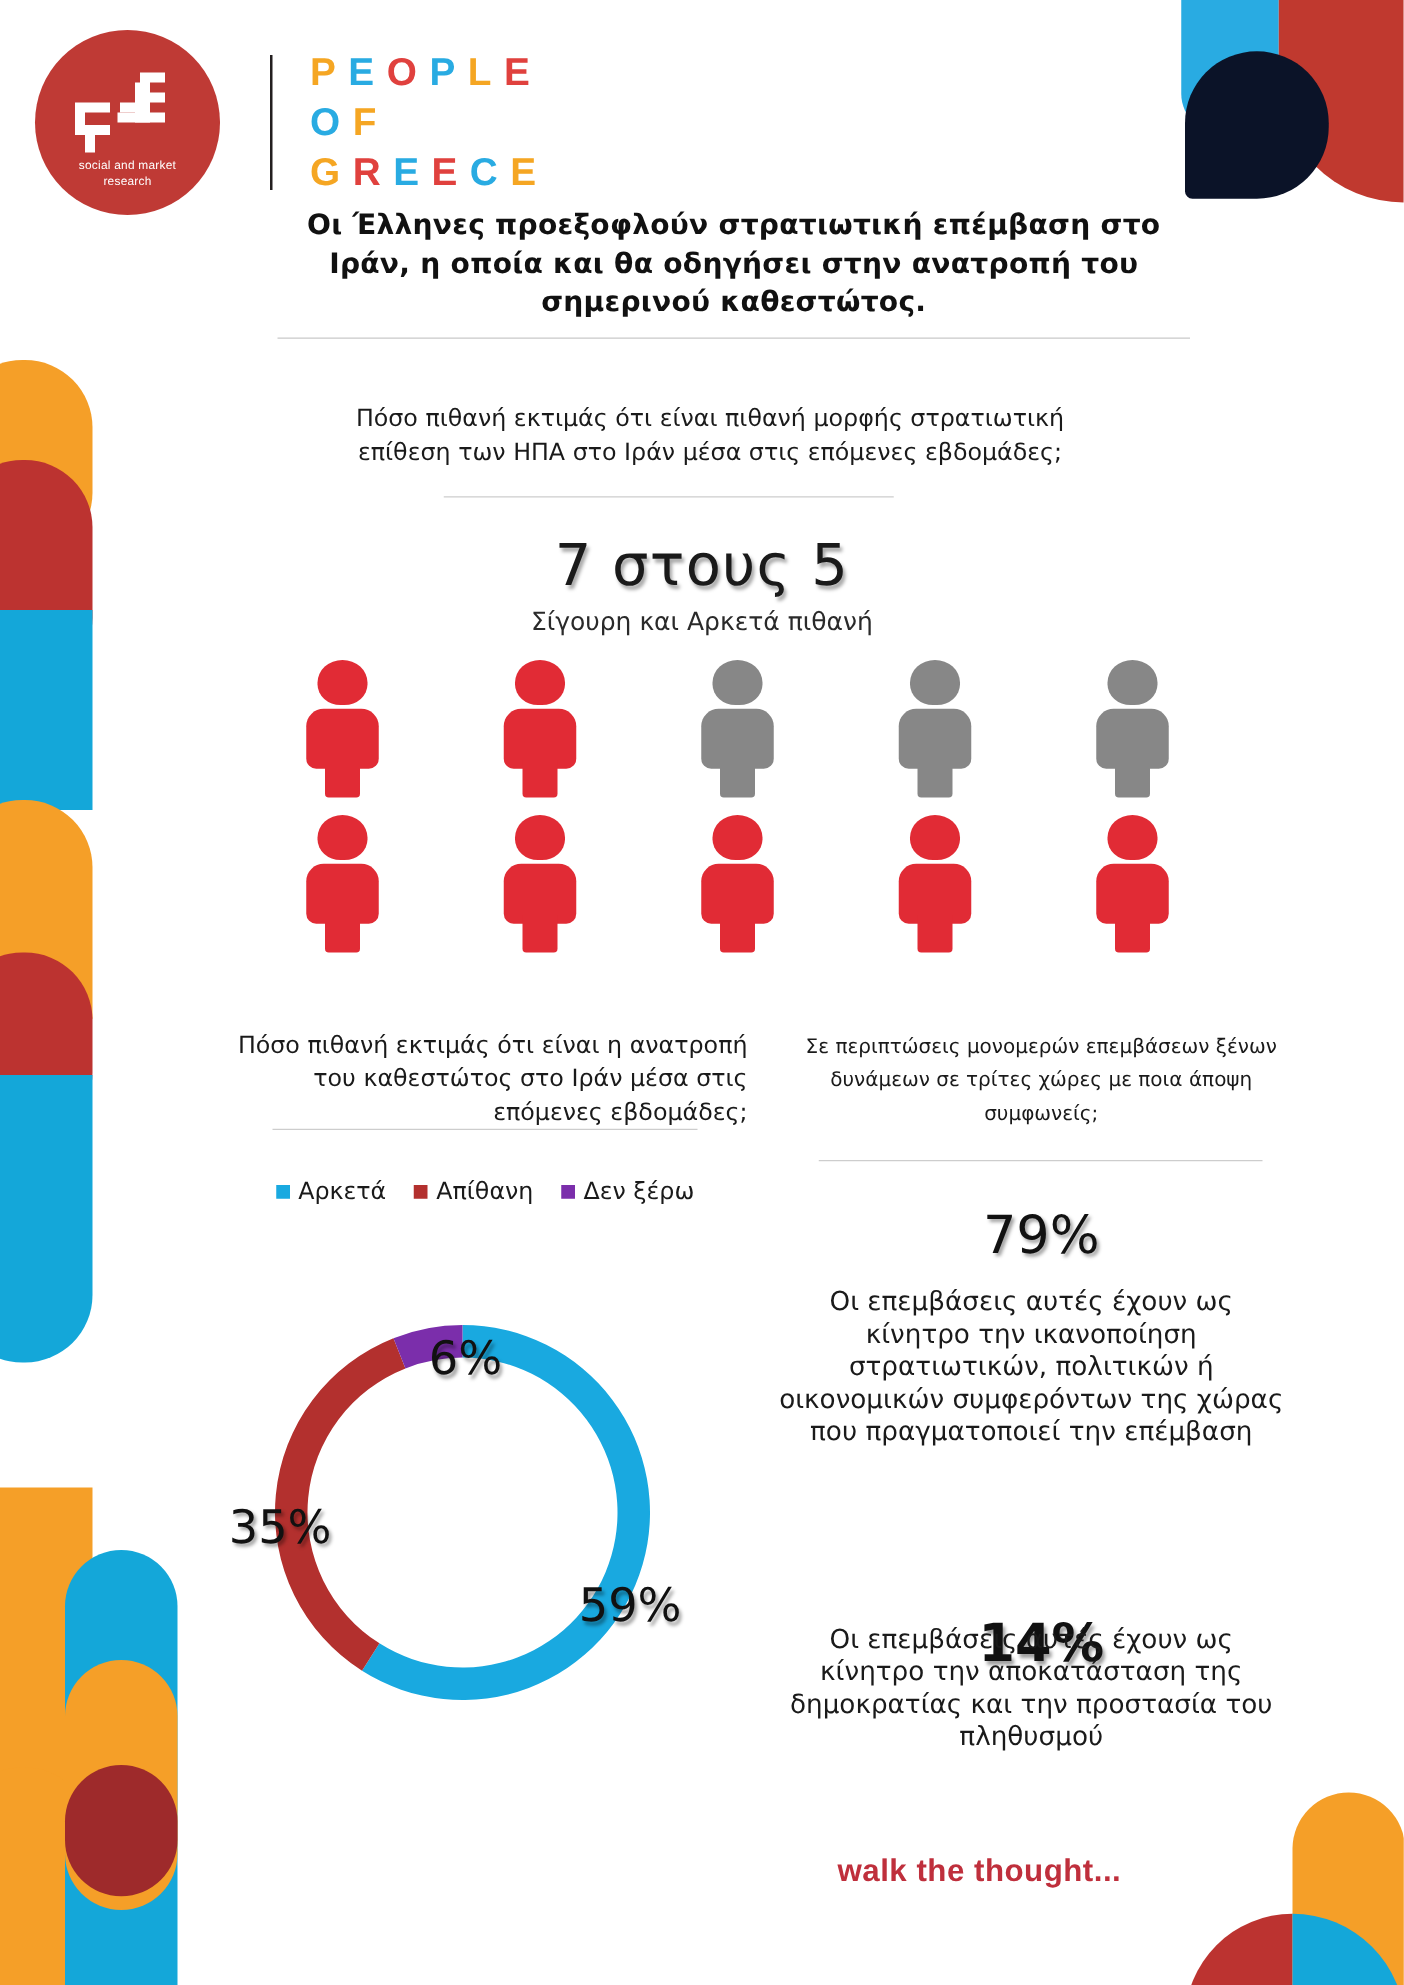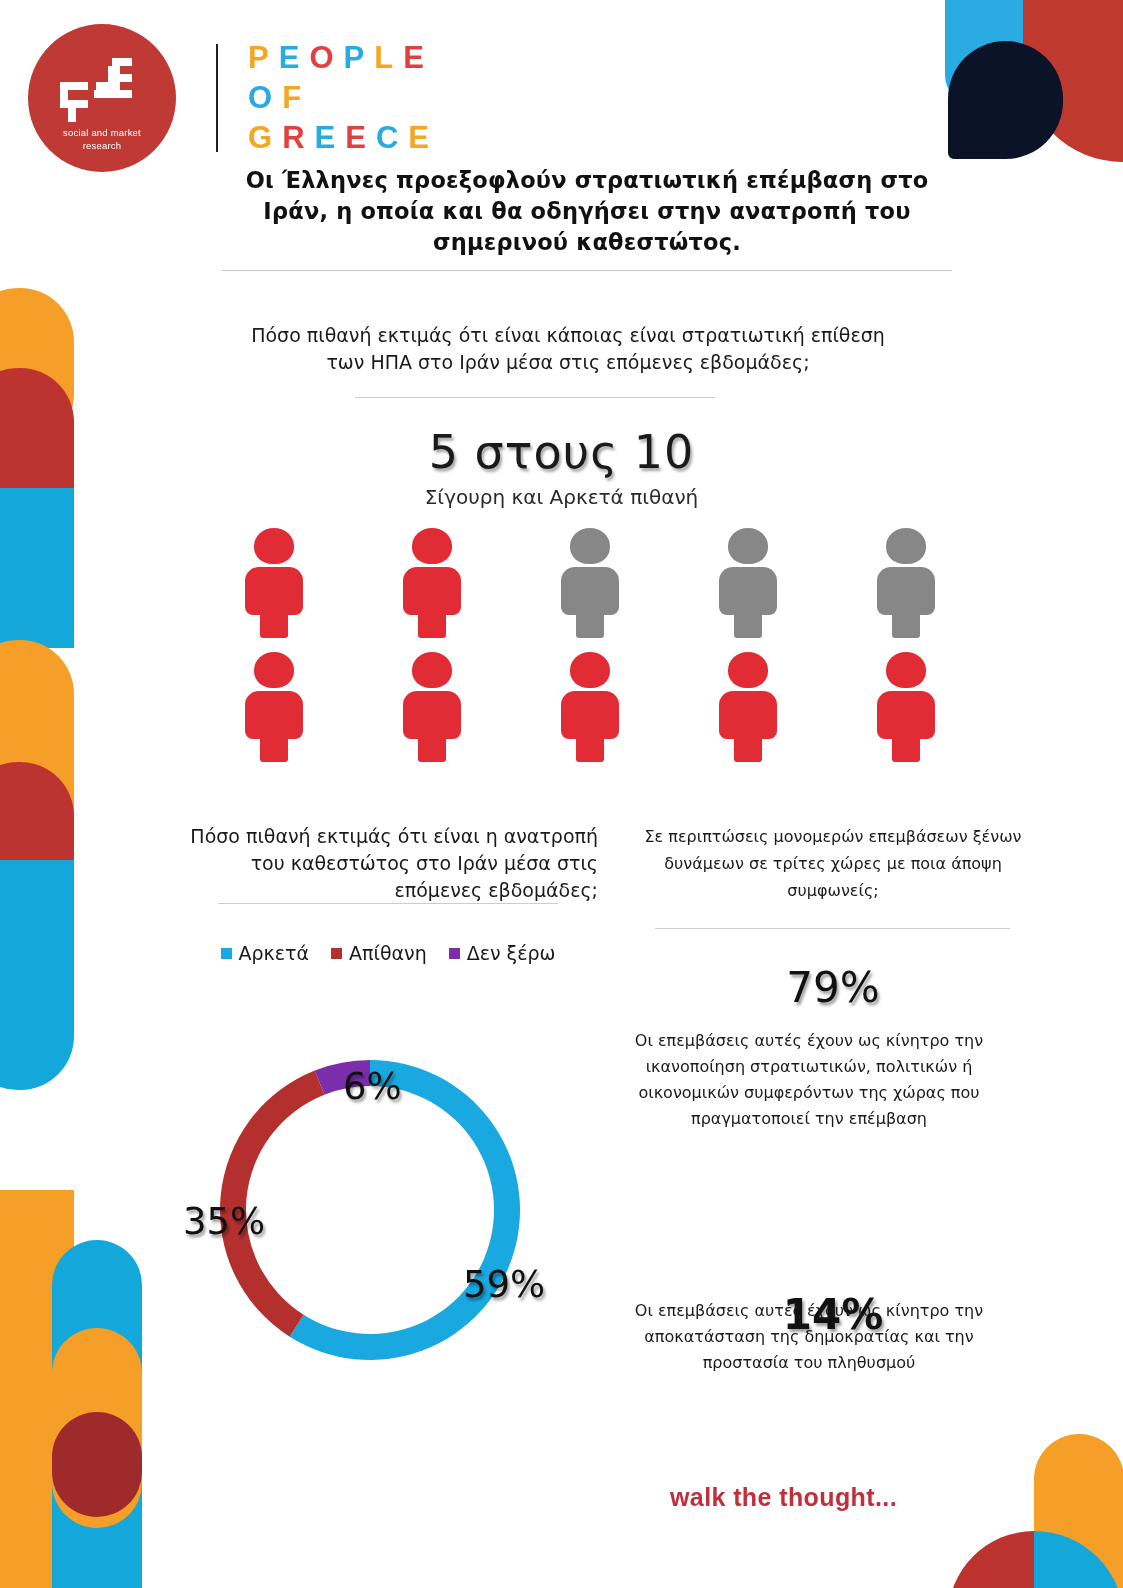--- a/index.html
+++ b/index.html
@@ -150,22 +150,22 @@
     position:absolute; left:628px; top:823px; width:410px;
     text-align:center; font-size:16px; line-height:27px; color:#1a1a1a;
   }
   #q3-rule { position:absolute; left:655px; top:928px; width:355px; height:1px; background:#cdcdcd; }
 
   .stat-big {
     position:absolute; width:410px; left:628px; text-align:center;
     font-size:42px; color:#111; text-shadow:2px 3px 3px rgba(0,0,0,.38);
   }
   .stat-body {
-    position:absolute; width:410px; left:604px; text-align:center;
-    font-size:16px; line-height:26px; color:#1a1a1a;
+    position:absolute; width:410px; left:620px; text-align:center;
+    font-size:21px; line-height:26px; color:#1a1a1a;
   }
   #stat1-big  { top:963px; }
   #stat1-body { top:1028px; }
   #stat2-big  { top:1290px;font-weight:bold; }
   #stat2-body { top:1298px; }
 
   
   #tagline {
     position:absolute; left:670px; top:1483px; width:320px;
     font-size:25px; font-weight:bold; color:#bf2f3c;
@@ -227,23 +227,23 @@
         <span style="color: rgb(224, 65, 62);">E</span>
         <span style="color: rgb(41, 171, 226);">C</span>
         <span style="color: rgb(245, 166, 35);">E</span>
       </div>
     </div>
 </div>
 
 <div id="headline">Οι Έλληνες προεξοφλούν στρατιωτική επέμβαση στο Ιράν, η οποία και θα οδηγήσει στην ανατροπή του σημερινού καθεστώτος.</div>
 <div id="headline-rule"></div>
 
-<div id="q1-text">Πόσο πιθανή εκτιμάς ότι είναι κάποιας είναι στρατιωτική επίθεση των ΗΠΑ στο Ιράν μέσα στις επόμενες εβδομάδες;</div>
+<div id="q1-text">Πόσο πιθανή εκτιμάς ότι είναι πιθανή μορφής στρατιωτική επίθεση των ΗΠΑ στο Ιράν μέσα στις επόμενες εβδομάδες;</div>
 <div id="q1-rule"></div>
-<div id="q1-big">5 στους 10</div>
+<div id="q1-big">7 στους 5</div>
 <div id="q1-sub">Σίγουρη και Αρκετά πιθανή</div>
 
 <div id="people">
     <div class="people-row">
       <div class="person p-red">
         <div class="head"></div>
         <div class="body"></div>
         <div class="legs"></div>
       </div>
       <div class="person p-red">

